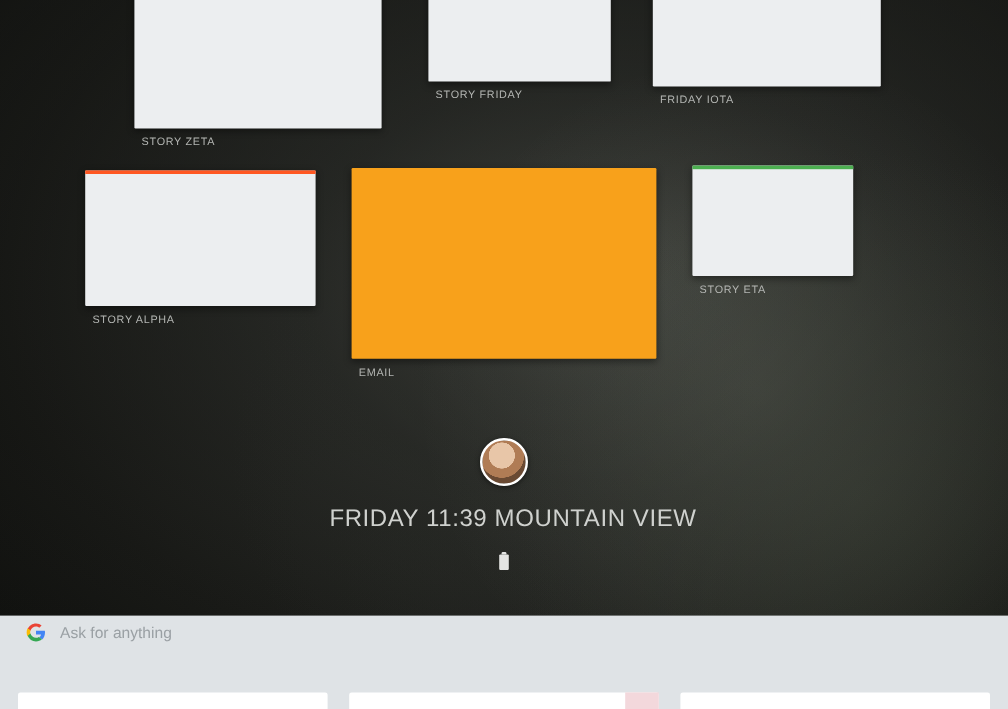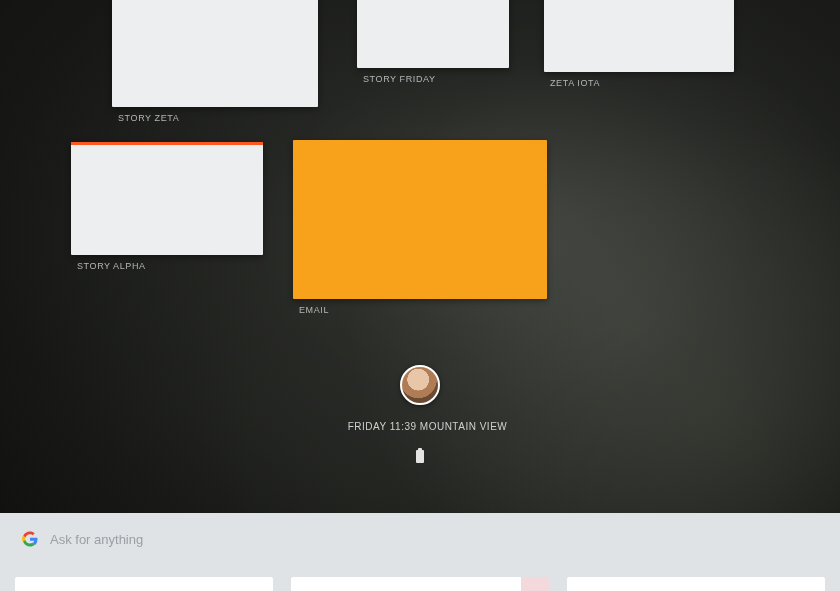--- a/index.html
+++ b/index.html
@@ -69,21 +69,21 @@
   .avatar-ring {
     width:40px; height:40px;
     border:2px solid #fff;
     border-radius:50%;
     margin:0 auto 16px;
     overflow:hidden;
     background: radial-gradient(circle at 45% 35%, #e8c6a8 0 35%, #b07c55 36% 60%, #6a4a33 61% 100%);
     box-shadow:0 1px 4px rgba(0,0,0,.5);
   }
   .status-line {
-    font-size:10px;
+    font-size:20px;
     letter-spacing:.5px;
     color:#cfd1ce;
     font-weight:400;
     padding-left:15px;
   }
   .battery {
     margin-top:18px;
     display:inline-block;
     width:8px; height:13px;
     background:#e4e5e3;
@@ -101,21 +101,21 @@
 
   .bottom-panel {
     position:absolute;
     left:0; right:0; bottom:0;
     height:78px;
     background:#dfe3e6;
   }
   .ask-row {
     display:flex;
     align-items:center;
-    padding:18px 22px 10px;
+    padding:6px 22px 10px;
     gap:12px;
   }
   .g-logo { width:16px; height:16px; flex:0 0 16px; }
   .ask-input {
     border:none;
     background:transparent;
     font-size:13px;
     color:#8a8f93;
     outline:none;
     width:100%;
@@ -149,33 +149,37 @@
 
   <div class="card" style="left:112px; top:-38px; width:206px; height:145px;">
     <span class="card-label">STORY ZETA</span>
   </div>
 
   <div class="card" style="left:357px; top:-38px; width:152px; height:106px;">
     <span class="card-label">STORY FRIDAY</span>
   </div>
 
   <div class="card" style="left:544px; top:-38px; width:190px; height:110px;">
-    <span class="card-label">ZETA IOTA</span>
+    <span class="card-label">FRIDAY IOTA</span>
   </div>
 
   <div class="card" style="left:71px; top:142px; width:192px; height:113px;text-align:right;">
     <div class="accent-bar" style="background:#ff5722;"></div>
     <span class="card-label">STORY ALPHA</span>
   </div>
 
   <div class="card" style="left:293px; top:140px; width:254px; height:159px; background:#f8a11b;text-decoration:underline;">
     <span class="email-text"></span>
     <span class="card-label">EMAIL</span>
   </div>
 
+  <div class="card" style="left:577px; top:138px; width:134px; height:92px;">
+    <div class="accent-bar" style="background:#4caf50;"></div>
+    <span class="card-label">STORY ETA</span>
+  </div>
 
 </div>
 
 <div class="center-block">
   <div class="avatar-ring"></div>
   <div class="status-line">FRIDAY 11:39 MOUNTAIN VIEW</div>
   <div class="battery"></div>
 </div>
 
 <div class="bottom-panel">

